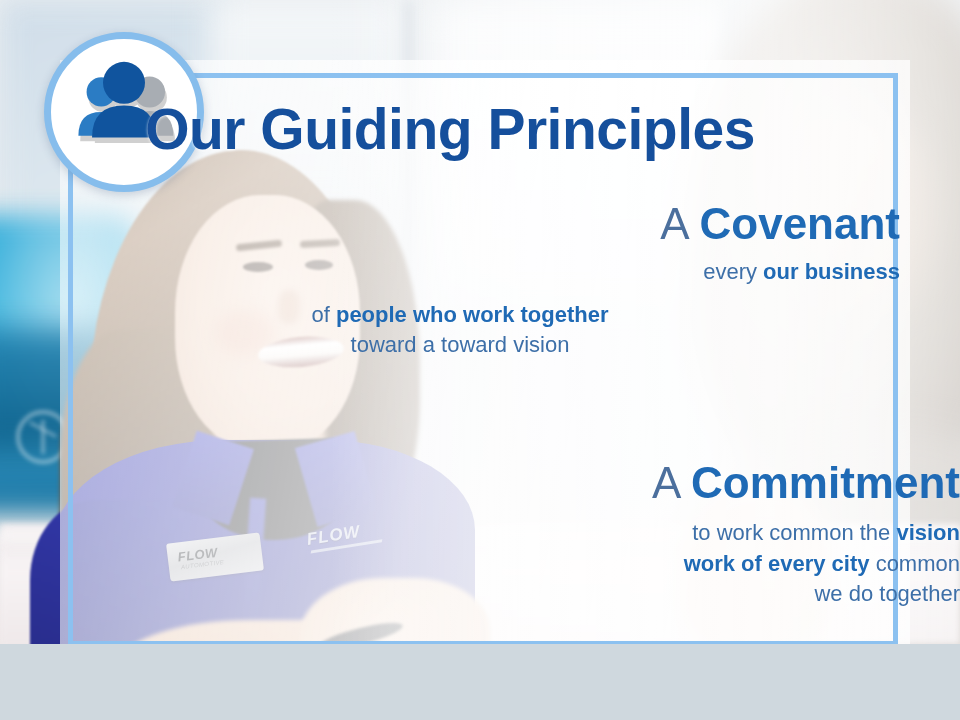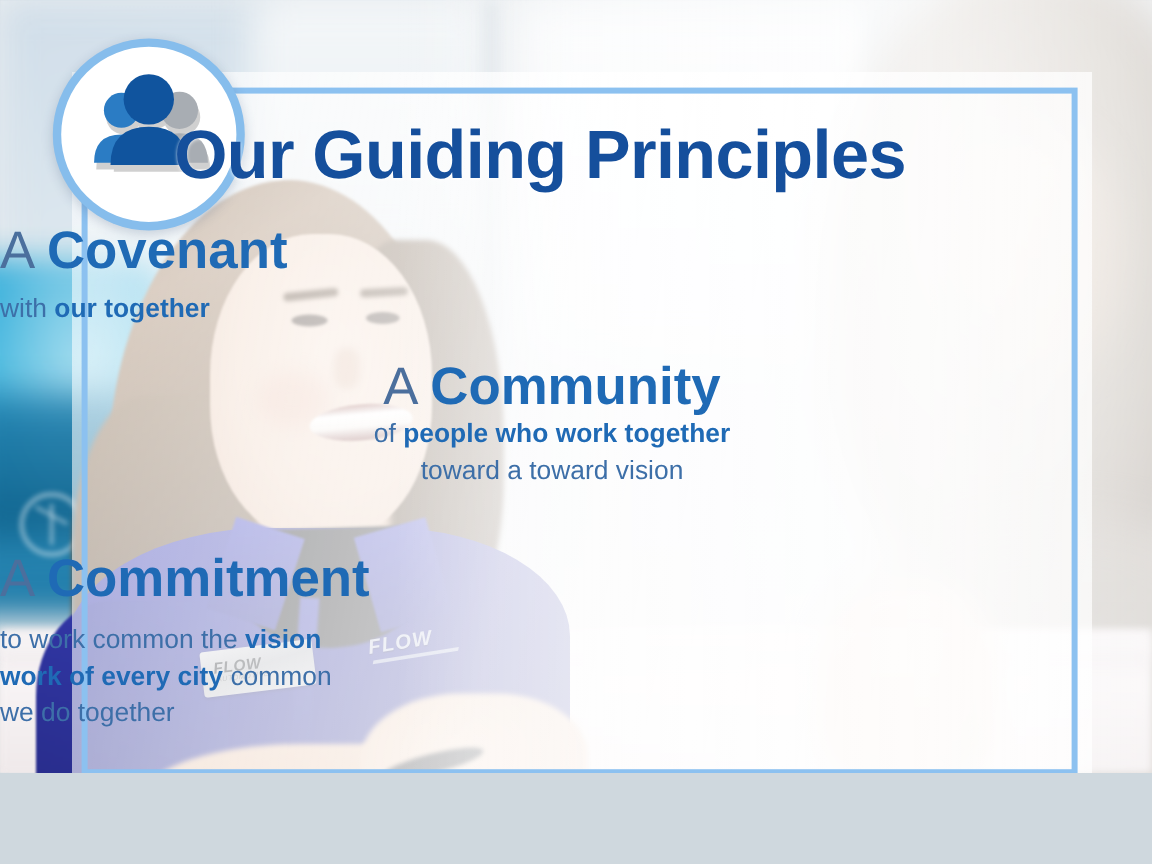--- a/index.html
+++ b/index.html
@@ -167,25 +167,25 @@
     font-family:"Liberation Sans",sans-serif;
     text-shadow:0 1px 3px rgba(255,255,255,.8);}
 
   .block{position:absolute;}
   .big{font-size:44px;line-height:1.05;white-space:nowrap;}
   .big .art{font-weight:normal;color:#4b6f9d;}
   .big .key{font-weight:bold;color:#1f6ab5;}
   .sub{font-size:22px;line-height:1.38;color:#3d6fa8;}
   .sub b{color:#1f6ab5;font-weight:bold;}
 
-  .b1{left:0;top:186px;width:900px;text-align:left;}
+  .b1{left:0;top:201px;width:900px;text-align:right;}
   .b1 .sub{margin-top:10px;}
   .b2{left:0;top:300px;width:960px;text-align:center;padding-right:40px;box-sizing:border-box;}
   .b2 .sub{margin-top:0;}
-  .b3{left:0;top:460px;width:960px;text-align:left;box-sizing:border-box;}
+  .b3{left:0;top:460px;width:960px;text-align:right;box-sizing:border-box;}
   .b3 .sub{margin-top:12px;}
 </style>
 </head>
 <body>
 
 <div class="stage">
 
   <div class="photo">
     <div class="blurwrap">
       <div class="bg-base"></div>
@@ -266,29 +266,25 @@
   </div>
 
   <div class="title">Our Guiding Principles</div>
 
   <div class="block b1">
     <div class="big">
       <span class="art">A</span>
       <span class="key">Covenant</span>
     </div>
     <div class="sub">
-        <div><span>with </span><b>our together</b></div>
+        <div><span>every </span><b>our business</b></div>
       </div>
   </div>
 
   <div class="block b2">
-    <div class="big">
-      <span class="art">A</span>
-      <span class="key">Community</span>
-    </div>
     <div class="sub">
         <div><span>of </span><b>people who work together</b></div>
         <div><span>toward a toward vision</span></div>
       </div>
   </div>
 
   <div class="block b3">
     <div class="big">
       <span class="art">A</span>
       <span class="key">Commitment</span>

